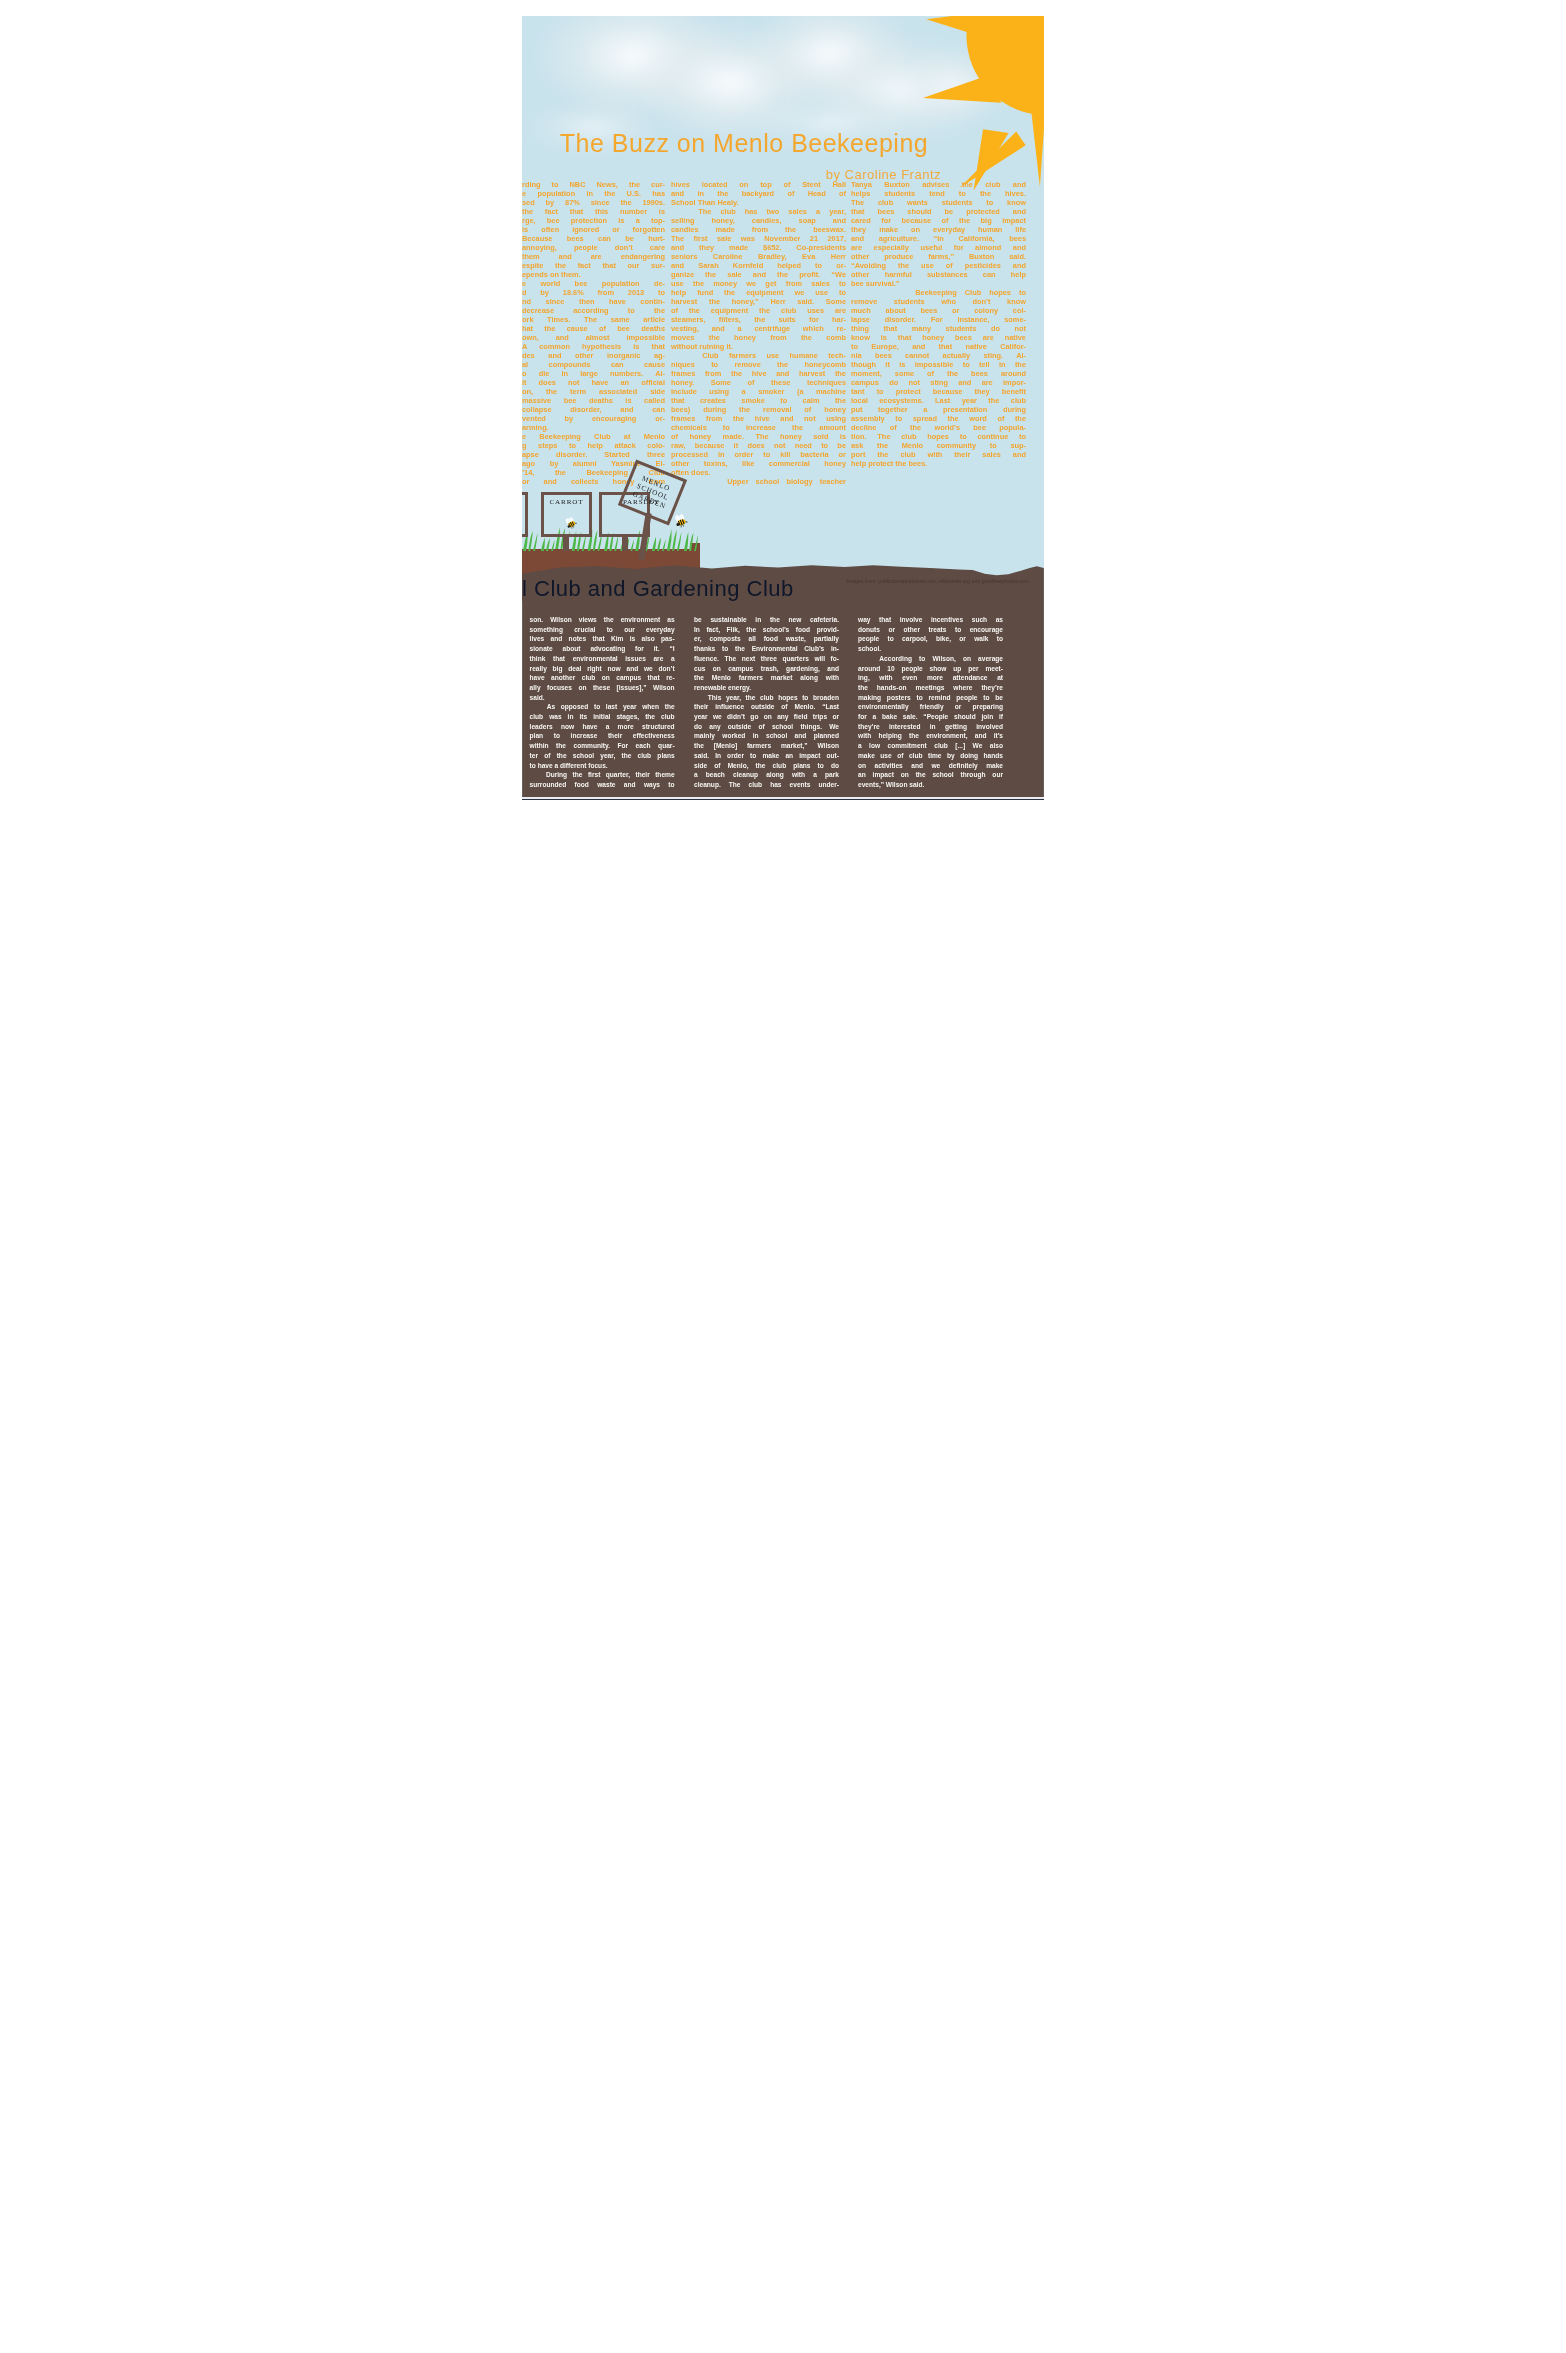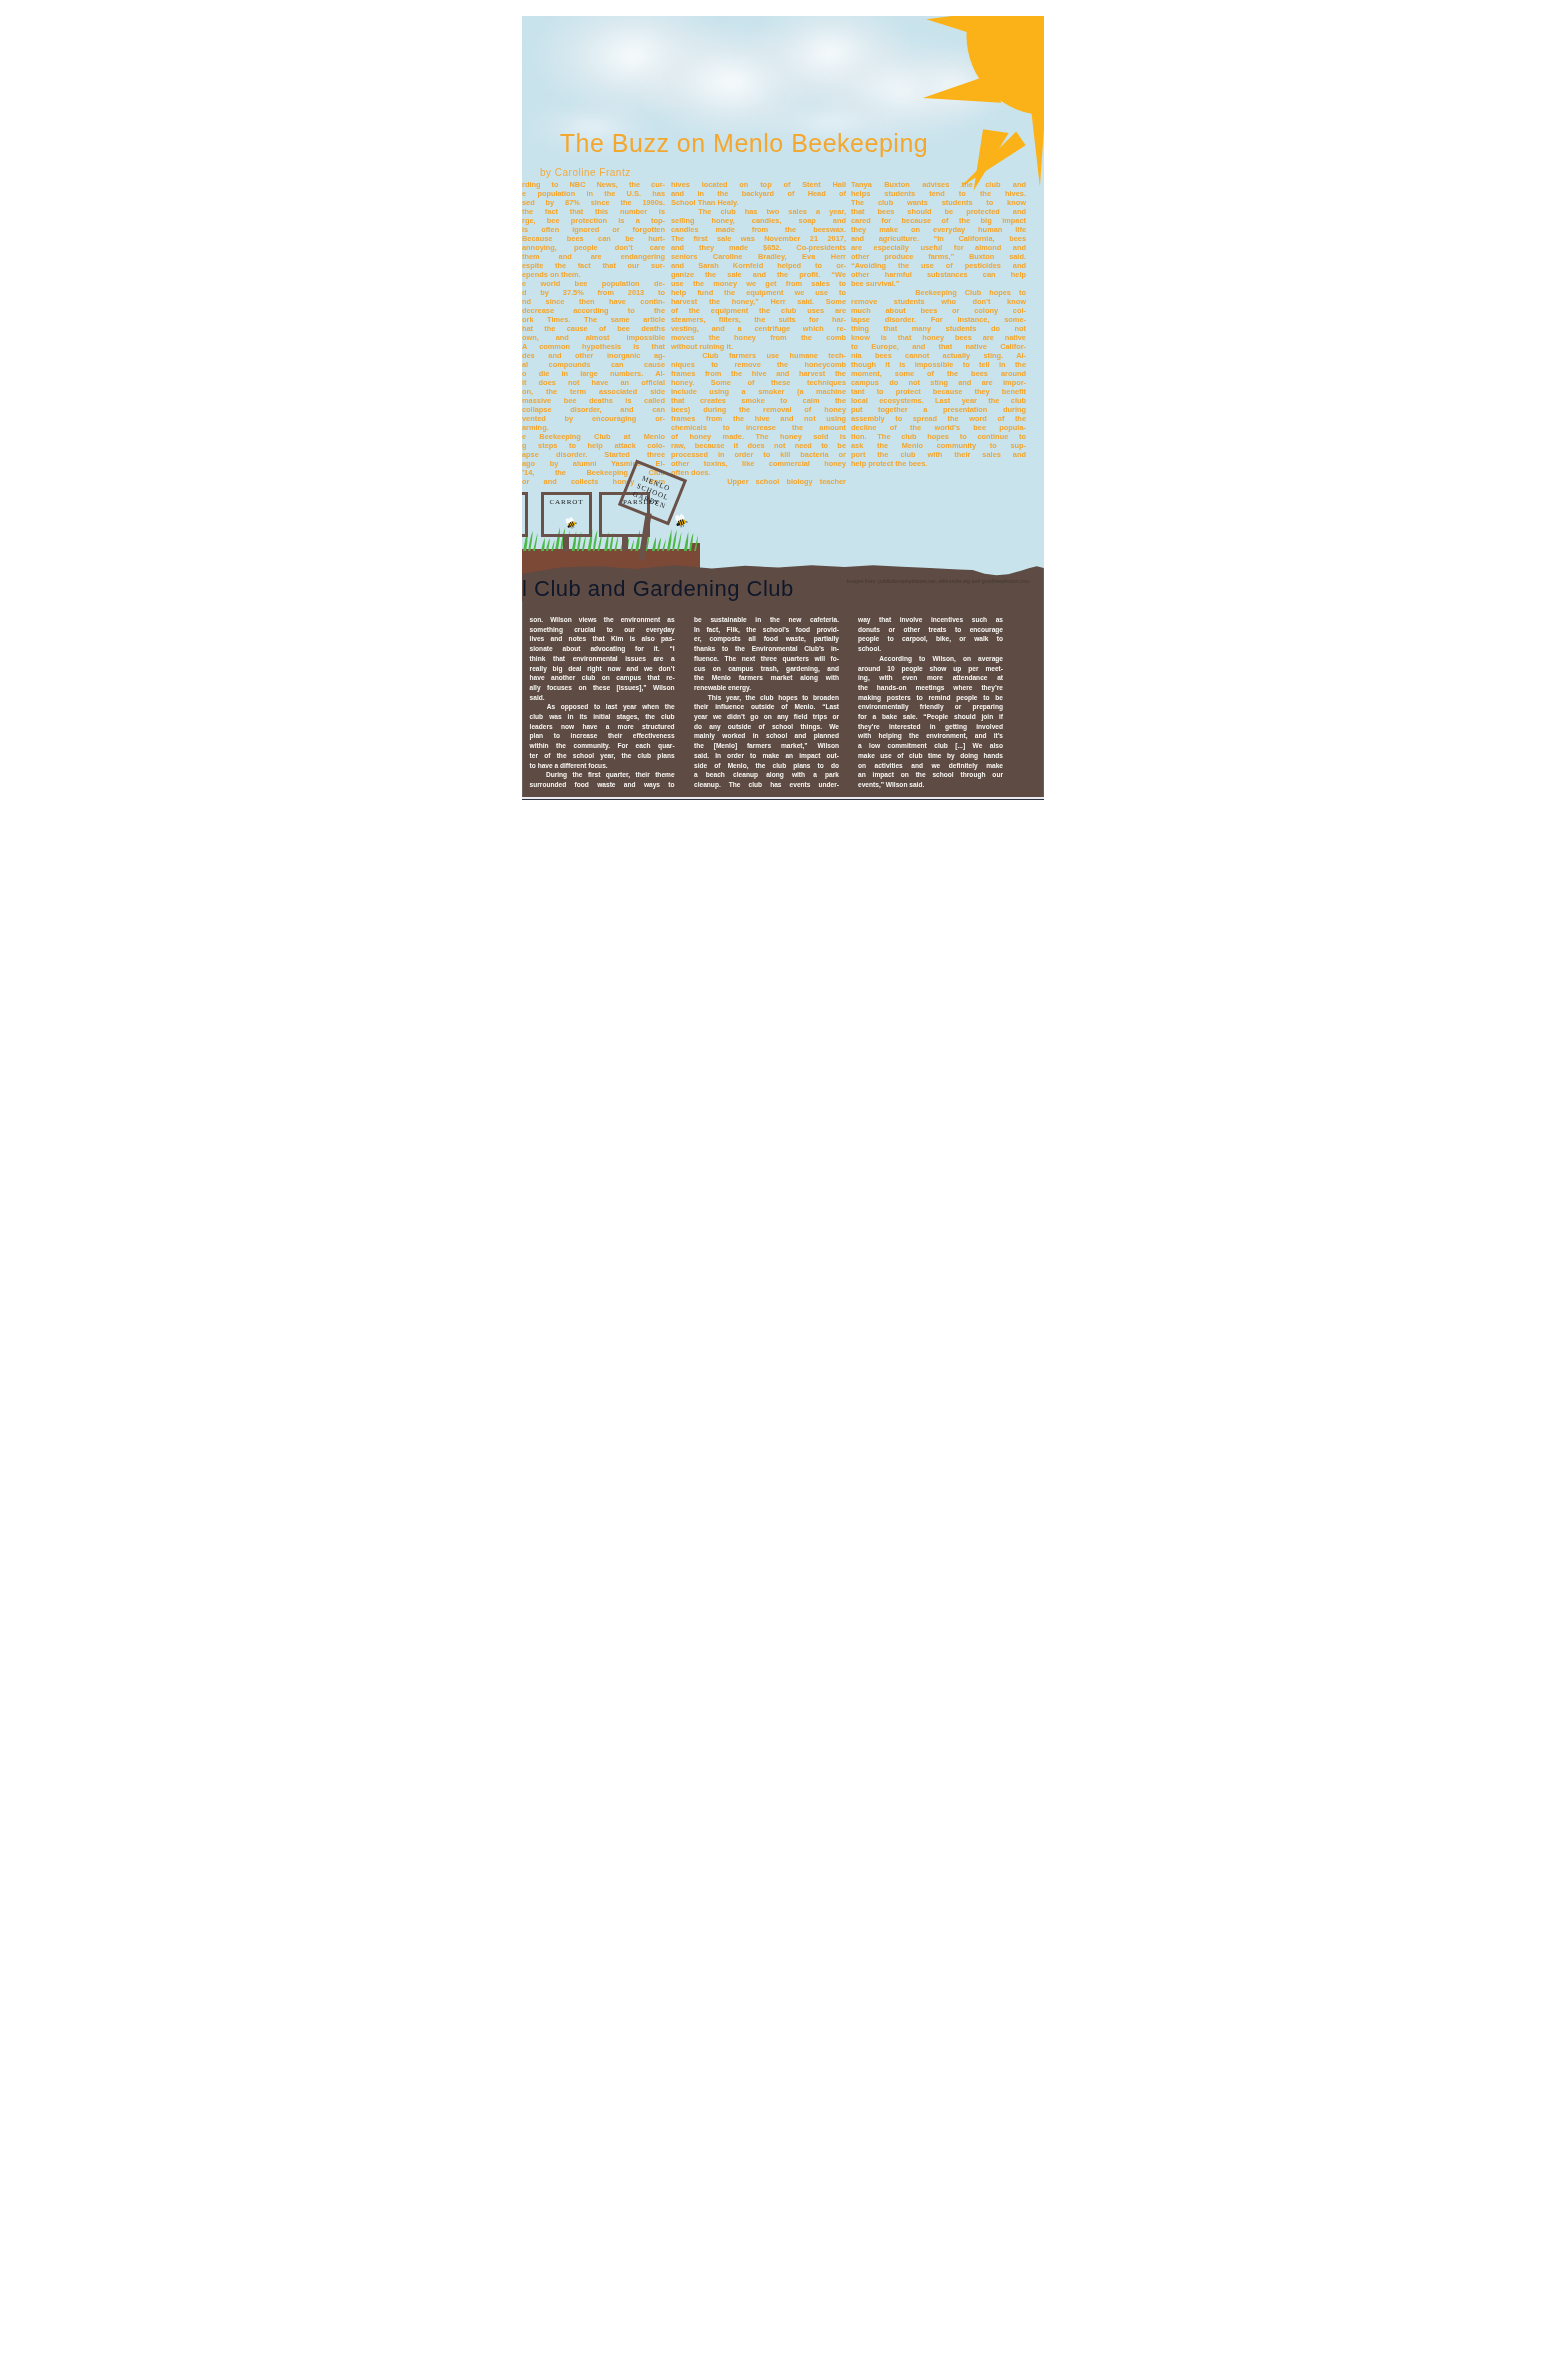--- a/index.html
+++ b/index.html
@@ -10,22 +10,22 @@
   }
   
   .cloud{position:absolute;border-radius:50%;pointer-events:none;
     background:radial-gradient(closest-side,rgba(250,252,253,0.95),rgba(231,238,241,0.55) 55%,rgba(201,227,237,0) 100%);
     filter:blur(4.7px);}
   
   .sun-svg{position:absolute;left:389px;top:-28.5px;pointer-events:none;}
   
   .headline{position:absolute;left:28.5px;top:113px;width:387px;text-align:center;
     font-size:25px;font-weight:normal;letter-spacing:0.5px;color:#F4A72E;margin:0;}
-  .byline{position:absolute;left:18px;top:151px;width:387px;text-align:left;
-    font-size:10px;letter-spacing:0.5px;color:#F1A93E;}
+  .byline{position:absolute;left:32px;top:151px;width:387px;text-align:right;
+    font-size:13px;letter-spacing:0.5px;color:#F1A93E;}
   
   .col{position:absolute;}
   .col .line{white-space:pre-wrap;text-align:justify;text-align-last:justify;}
   .col .line.pend{text-align-last:left;}
   .bee-col .line{color:#F2A52F;font-weight:bold;font-size:7.4px;line-height:9px;}
   .bee-c1{left:0;top:164px;width:143px;}
   .bee-c2{left:149px;top:164px;width:175px;}
   .bee-c3{left:329px;top:164px;width:175px;}
   .bot-col .line{color:#F8F6F2;font-weight:bold;font-size:6.6px;line-height:9.7px;}
   .bot-c1{left:7.6px;top:599px;width:145px;}
@@ -87,21 +87,21 @@
       <div class="line">sed by 87% since the 1990s.</div>
       <div class="line">the fact that this number is</div>
       <div class="line">rge, bee protection is a top-</div>
       <div class="line">is often ignored or forgotten</div>
       <div class="line">Because bees can be hurt-</div>
       <div class="line">annoying, people don’t care</div>
       <div class="line">them and are endangering</div>
       <div class="line">espite the fact that our sur-</div>
       <div class="line pend">epends on them.</div>
       <div class="line">e world bee population de-</div>
-      <div class="line">d by 37.5% from 2013 to</div>
+      <div class="line">d by 18.6% from 2013 to</div>
       <div class="line">nd since then have contin-</div>
       <div class="line">decrease according to the</div>
       <div class="line">ork Times. The same article</div>
       <div class="line">hat the cause of bee deaths</div>
       <div class="line">own, and almost impossible</div>
       <div class="line">A common hypothesis is that</div>
       <div class="line">des and other inorganic ag-</div>
       <div class="line">al compounds can cause</div>
       <div class="line">o die in large numbers. Al-</div>
       <div class="line">it does not have an official</div>

